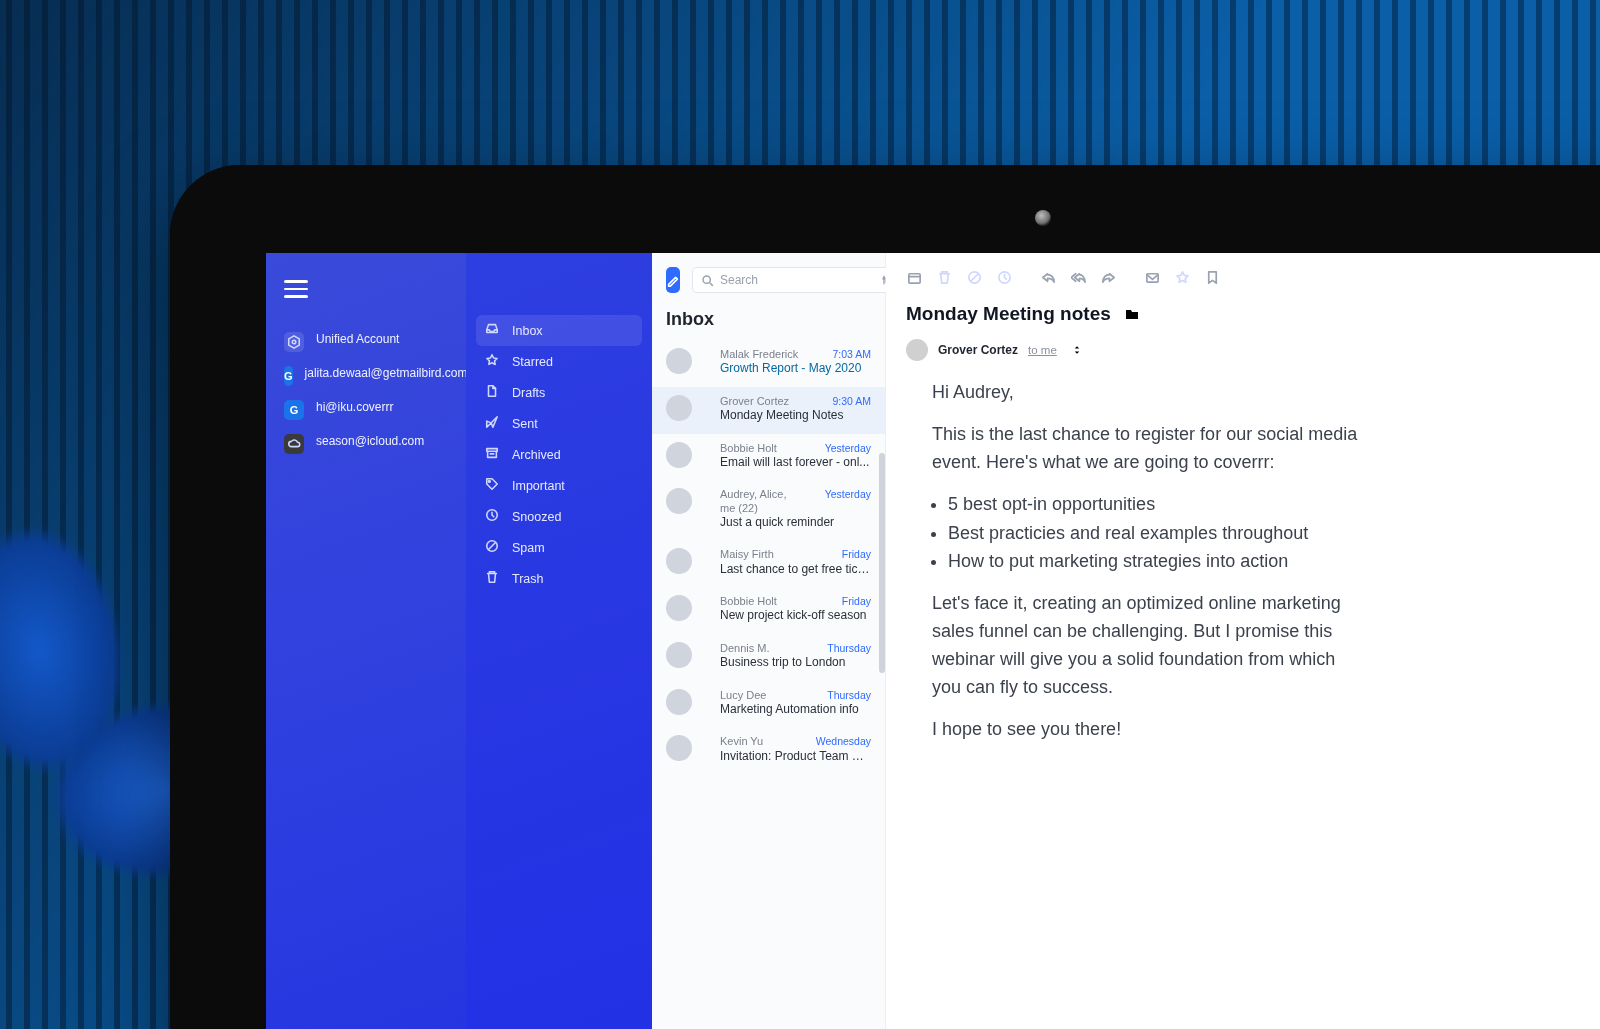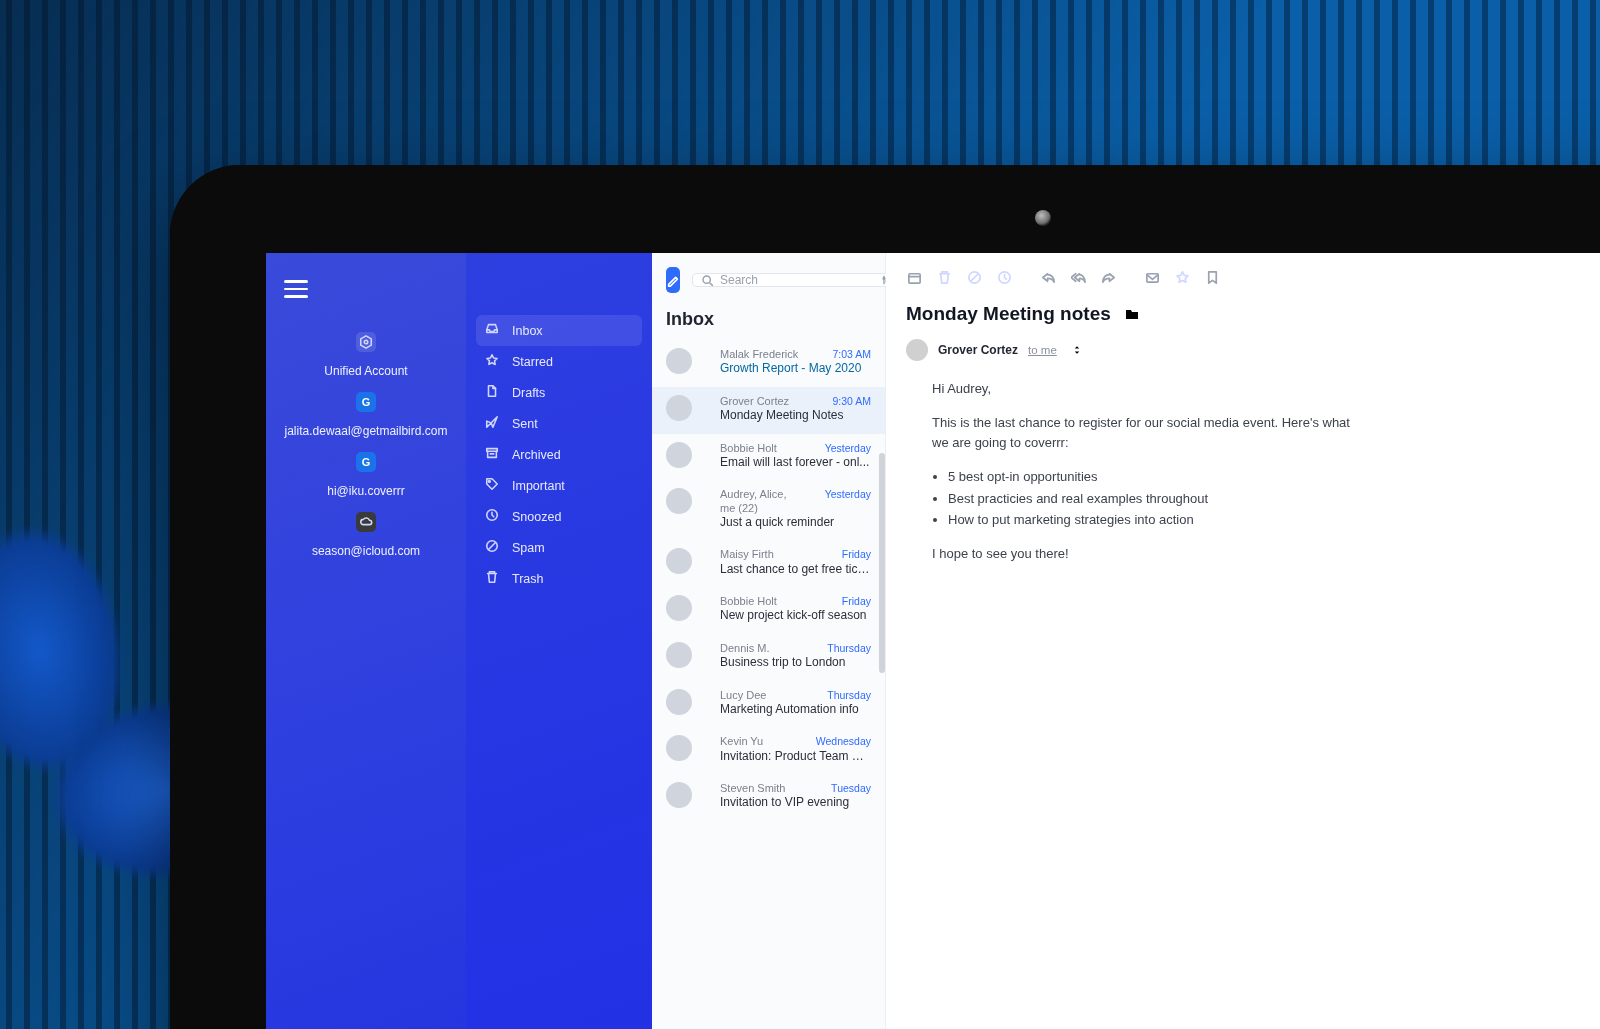--- a/index.html
+++ b/index.html
@@ -47,23 +47,23 @@
   
   .rail {
     background: linear-gradient(160deg, #3a4ad9 0%, #2e3fe0 45%, #1d2ee0 100%);
     color: #e9ecff;
     display: flex; flex-direction: column;
     padding: 18px 14px 10px;
   }
   .hamburger { margin: 4px 0 22px 4px; cursor: pointer; }
   .hamburger span { display: block; width: 24px; height: 2.5px; background: #fff; border-radius: 2px; margin: 5px 0; }
   .acc-item, .tool-item {
-    display: flex; align-items: center; gap: 12px;
+    display: flex; gap: 12px;
     padding: 7px 4px; border-radius: 6px; cursor: pointer;
-    color: #eef1ff; font-size: 12px; flex-direction: column;
+    color: #eef1ff; font-size: 12px;
   }
   .acc-item .ico, .tool-item .ico {
     width: 20px; height: 20px; border-radius: 5px;
     display: flex; align-items: center; justify-content: center;
     font-size: 11px; font-weight: 700;
     background: rgba(255,255,255,0.12);
   }
   .acc-item .ico.g  { background: #1a73e8; color:#fff; }
   .acc-item .ico.ic { background: #3a3a3a; color:#fff; }
   .acc-item .ico svg, .tool-item .ico svg, .folder .ico svg { width: 14px; height: 14px; }
@@ -96,21 +96,21 @@
     display: flex; align-items: center; gap: 12px;
     padding: 14px 14px 10px;
   }
   .compose {
     width: 40px; height: 26px; border-radius: 5px;
     background: #2f6bff; color: #fff;
     display: flex; align-items: center; justify-content: center;
     cursor: pointer;
   }
   .searchbox {
-    flex: 1; height: 14px; border: 1px solid #e3e6ec; border-radius: 5px;
+    flex: 1; height: 26px; border: 1px solid #e3e6ec; border-radius: 5px;
     background: #fff; display: flex; align-items: center; padding: 0 8px; gap: 6px;
   }
   .searchbox input { border: none; outline: none; flex: 1; font-size: 12px; color:#555; background:transparent; }
   .searchbox input::placeholder { color: #9aa0ad; }
   .list h2 { font-size: 18px; font-weight: 700; color: #1f2430; padding: 6px 14px 10px; }
   .msgs { overflow: hidden; position: relative; }
   .msg {
     display: grid;
     grid-template-columns: 30px 1fr auto;
     grid-template-rows: auto auto;
@@ -144,21 +144,21 @@
   .toolbar-row { display:flex; align-items:center; gap:28px; padding: 2px 0 18px;}
   .tgroup { display:flex; align-items:center; gap:14px; color:#9aa2b1; }
   .tbtn { width:16px; height:16px; cursor:pointer; display:flex;align-items:center;justify-content:center;}
   .reader h1 { font-size:19px; font-weight:800; color:#111722; display:flex; align-items:center; gap:12px;}
   .folder-chip { width:18px;height:16px;color:#c3c8d2;}
   .sender-row { display:flex; align-items:center; gap:10px; padding: 14px 0 18px;}
   .sender-row .avatar { width:22px;height:22px;border-radius:50%;background:#d0d0d0;}
   .sender-row .name { font-size:12px; font-weight:700; color:#1f2430;}
   .sender-row .to   { font-size:11.5px; color:#8a909c;text-decoration:underline;}
   .sender-row .chev { color:#b9bfca; margin-left:4px;}
-  .body { font-size:13px; color:#3c424d; line-height:1.55; padding-left:26px; max-width:460px;}
+  .body { font-size:18px; color:#3c424d; line-height:1.55; padding-left:26px; max-width:460px;}
   .body p { margin-bottom:14px;}
   .body ul { list-style: disc; padding-left:16px; margin-bottom:14px;}
   .body ul li { margin:1px 0;}
 
   
   .i { stroke:#cfd6ff; stroke-width:1.8; fill:none; stroke-linecap:round; stroke-linejoin:round;}
   .toolbar-row svg, .sender-actions svg, .searchbox svg, .compose svg { stroke:#9aa2b1; stroke-width:1.8; fill:none; stroke-linecap:round; stroke-linejoin:round;}
   .compose svg { stroke:#fff;}
   .tool-item svg, .acc-item svg, .folder svg { stroke:#e3e7ff; stroke-width:1.8; fill:none; stroke-linecap:round; stroke-linejoin:round;}
 
@@ -466,26 +466,20 @@
                <span class="from">Lucy Dee</span>
                <span class="time">Thursday</span>
                <span class="subj">Marketing Automation info</span>
           </div>
           <div class="msg">
             <span class="avatar av10"></span>
                <span class="from">Kevin Yu</span>
                <span class="time">Wednesday</span>
                <span class="subj">Invitation: Product Team Meeting</span>
           </div>
-          <div class="msg">
-            <span class="avatar av11"></span>
-               <span class="from">Steven Smith</span>
-               <span class="time">Tuesday</span>
-               <span class="subj">Invitation to VIP evening</span>
-          </div>
         </div>
     <div class="list-scroll"></div>
   </section>
 
   <section class="reader">
     <div class="toolbar-row">
       <div class="tgroup">
         <span class="tbtn">
               <svg viewBox="0 0 16 16" width="15" height="15">
                 <use href="#i-box"></use>
@@ -562,18 +556,19 @@
     </div>
 
     <div class="body">
       <p>Hi Audrey,</p>
       <p>This is the last chance to register for our social media event. Here's what we are going to coverrr:</p>
       <ul id="bullets">
             <li>5 best opt-in opportunities</li>
             <li>Best practicies and real examples throughout</li>
             <li>How to put marketing strategies into action</li>
           </ul>
+      <p>Let's face it, creating an optimized online marketing sales funnel can be challenging. But I promise this webinar will give you a solid foundation from which you can fly to success.</p>
       <p>I hope to see you there!</p>
     </div>
   </section>
 
  </div>
 </div>
 
 </body></html>

